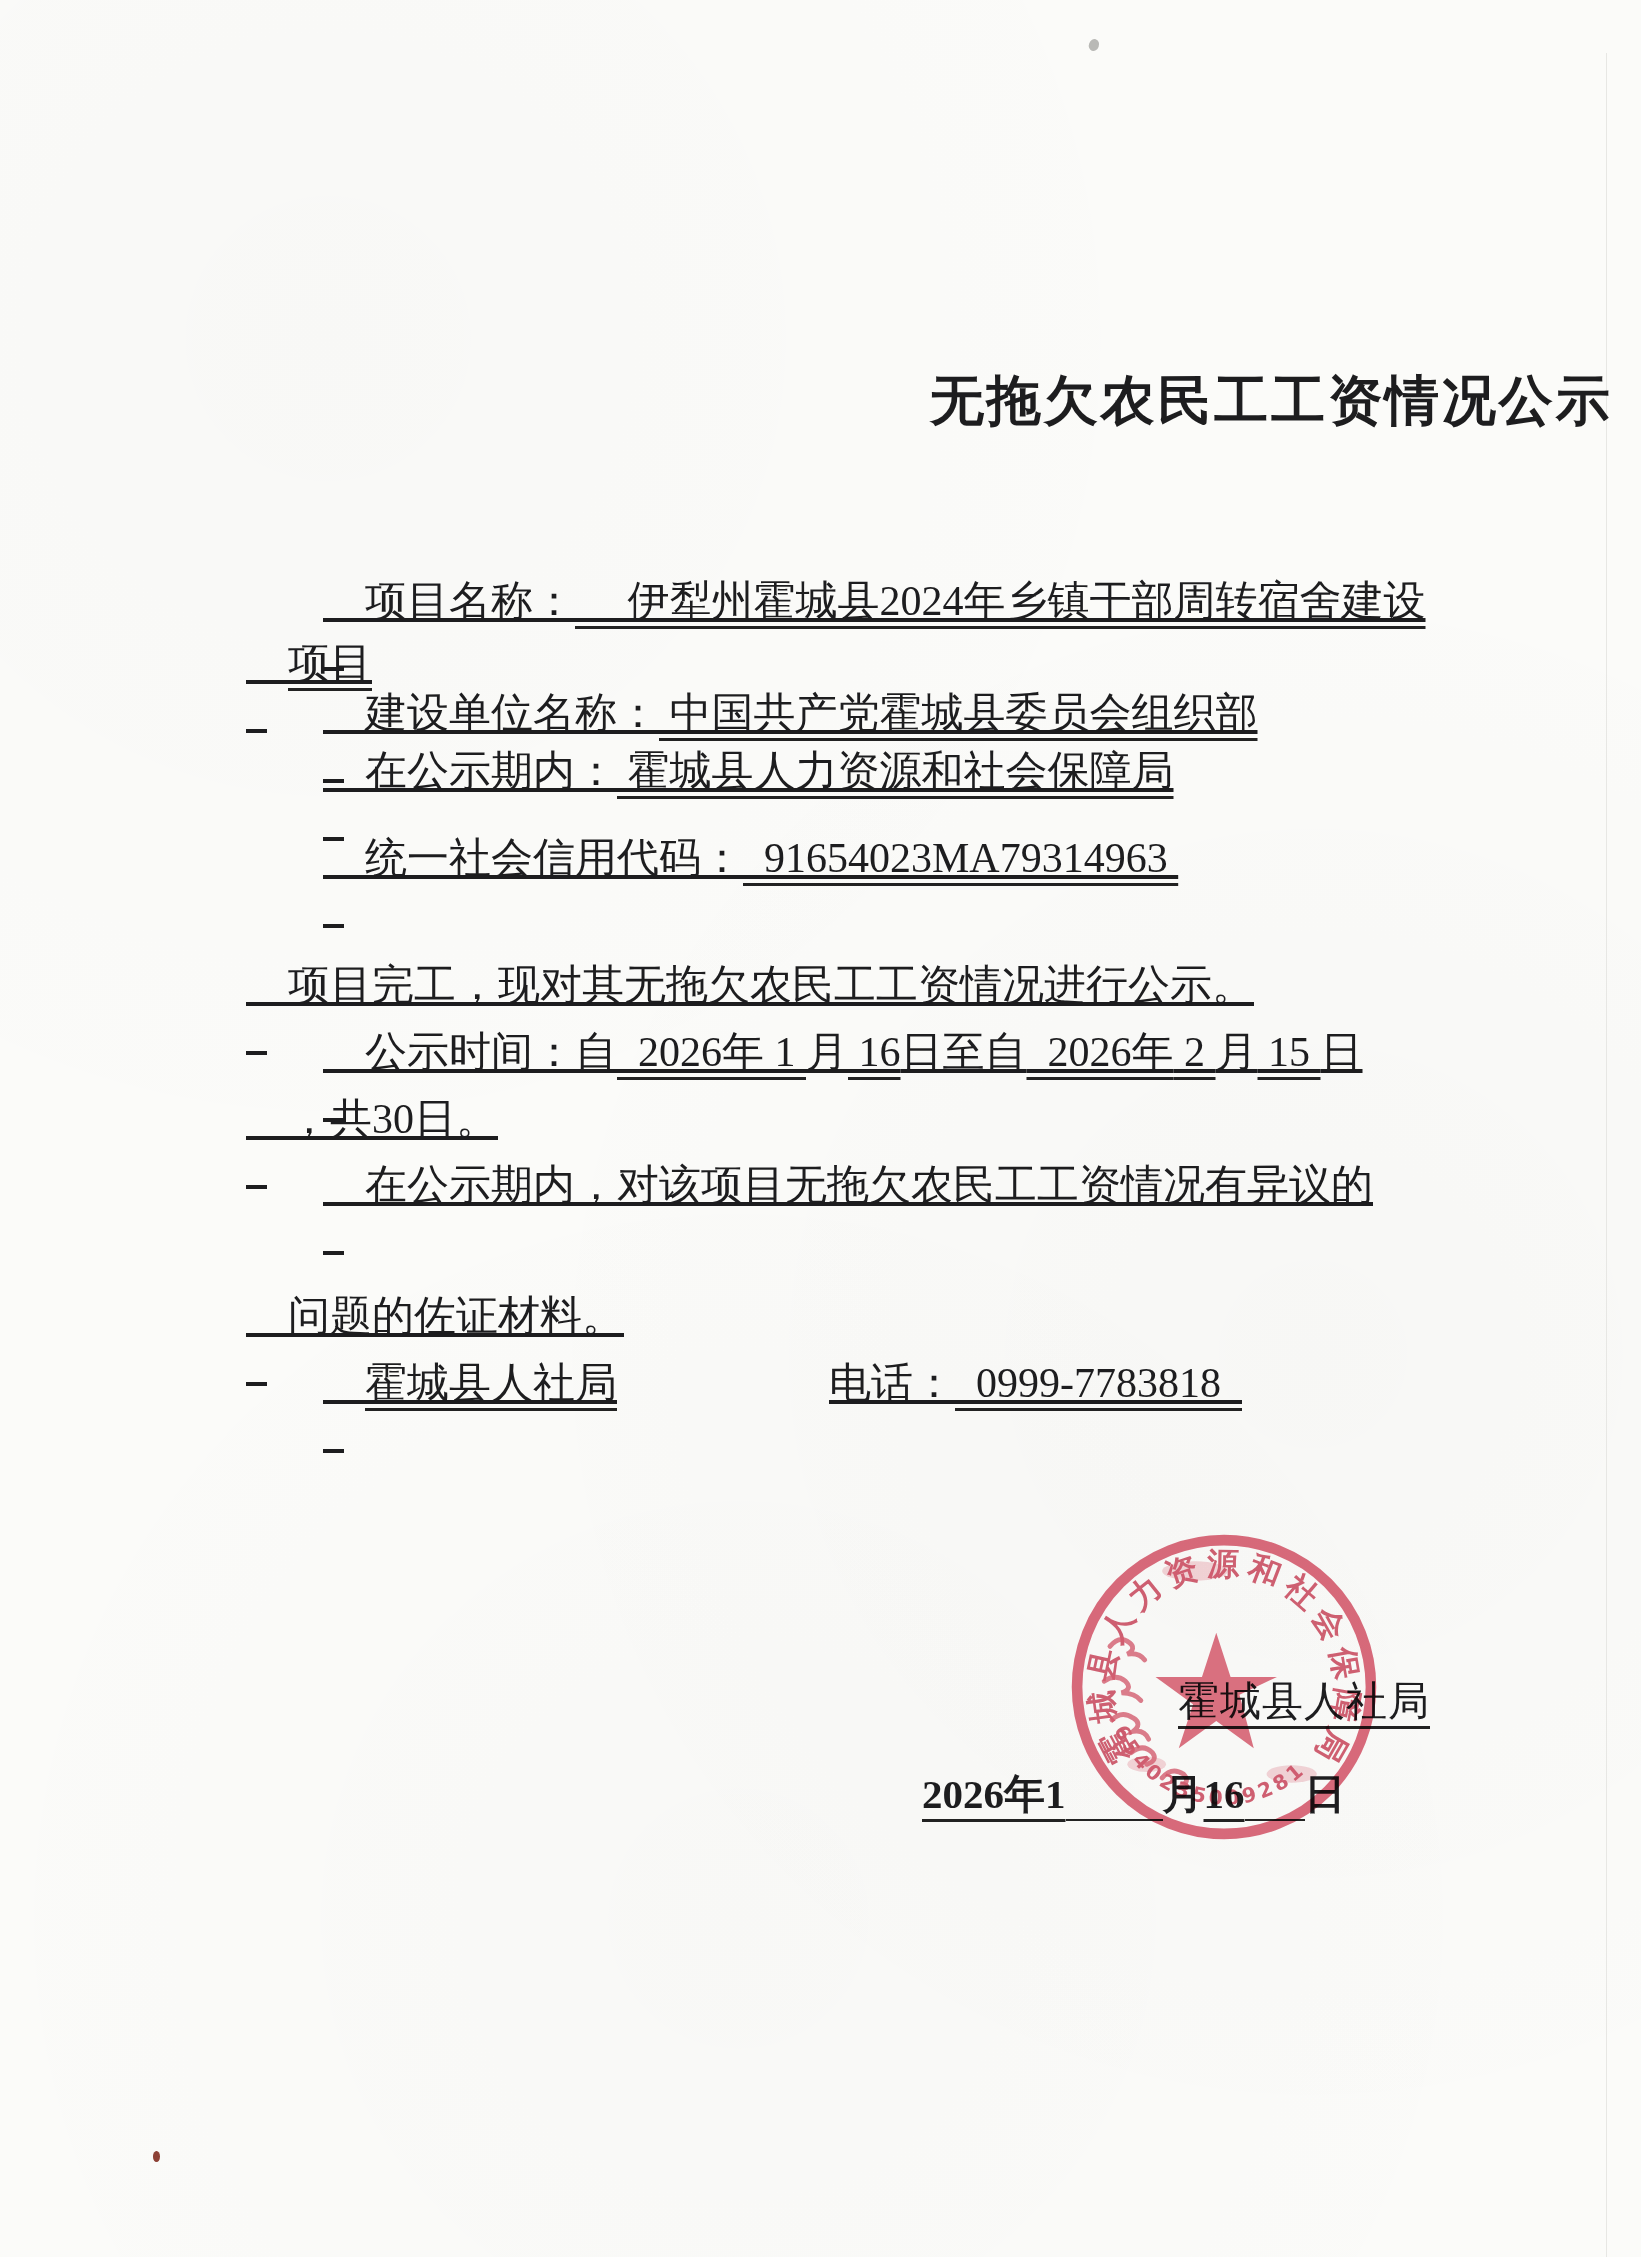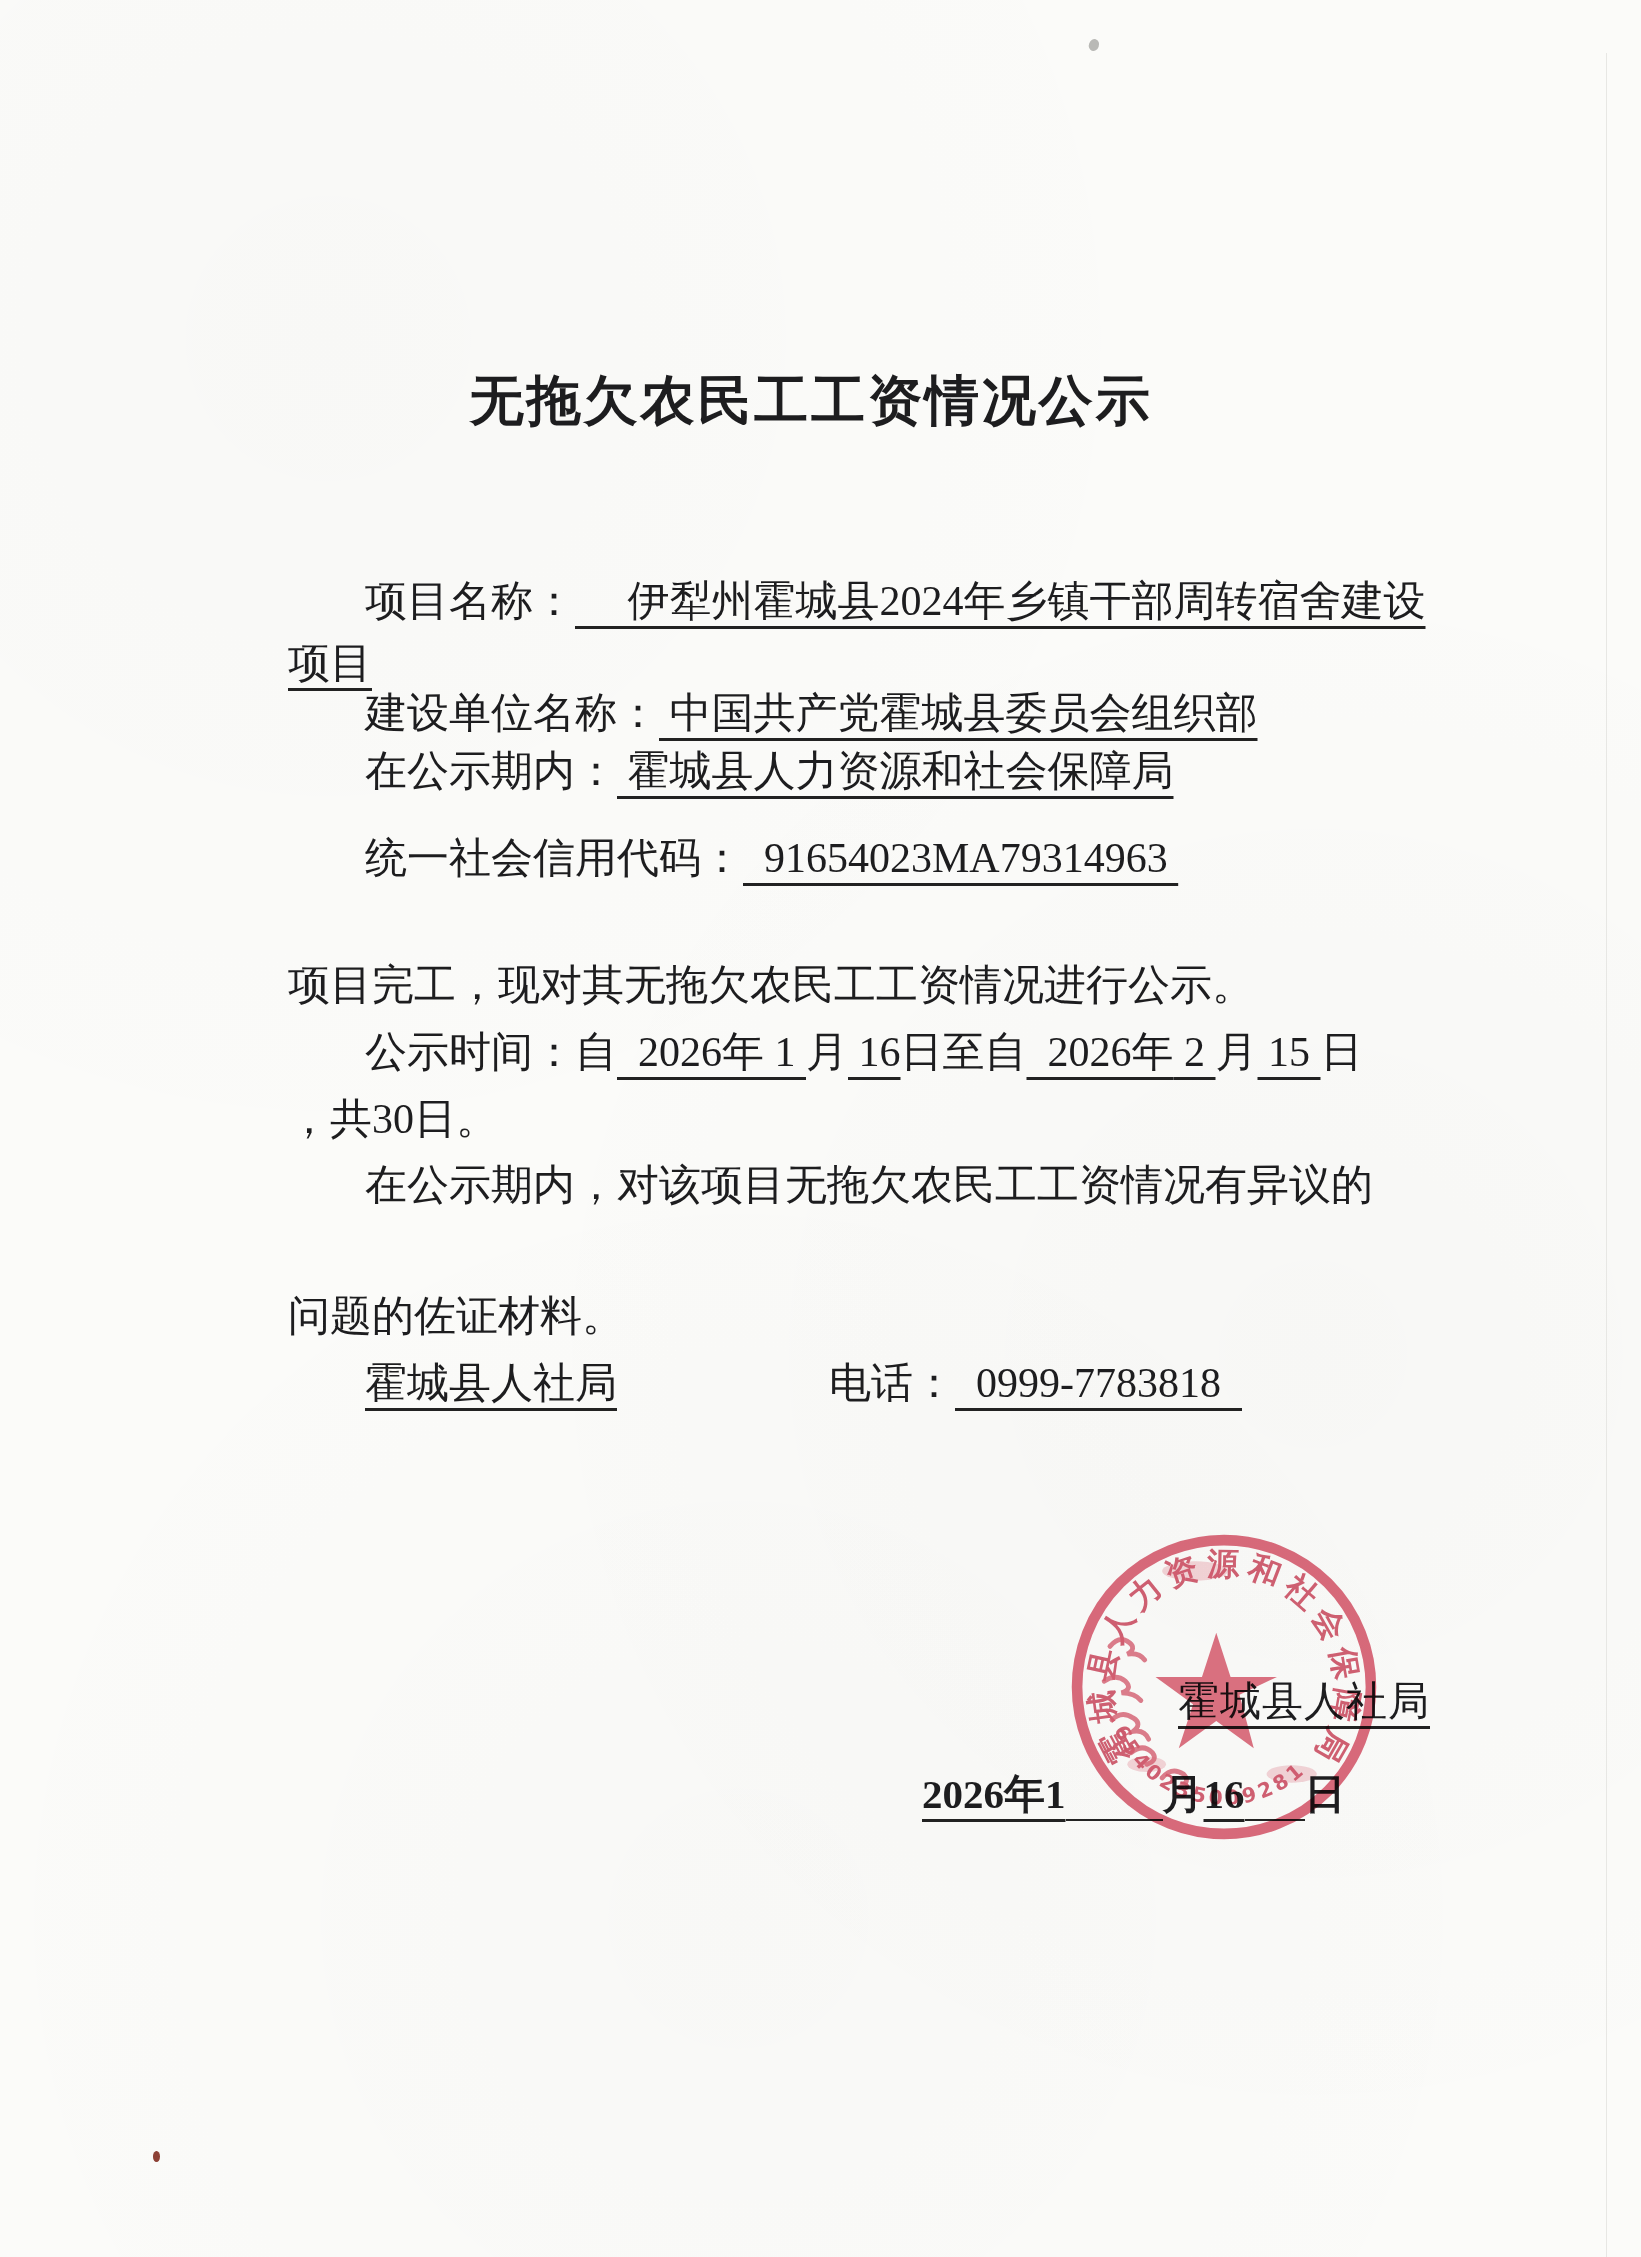--- a/index.html
+++ b/index.html
@@ -15,26 +15,26 @@
     content:"";position:absolute;inset:0;
     background:
       radial-gradient(circle at 20% 15%, rgba(0,0,0,0.012), transparent 40%),
       radial-gradient(circle at 80% 60%, rgba(0,0,0,0.015), transparent 45%),
       radial-gradient(circle at 45% 85%, rgba(0,0,0,0.01), transparent 40%);
     pointer-events:none;
   }
   .scan-edge{position:absolute;top:53px;bottom:0;left:1606px;width:1px;background:#e7e7e4;}
   .title{
     position:absolute;top:365px;left:9.7px;width:1603px;margin:0;
-    text-align:center;font-size:54px;font-weight:bold;letter-spacing:2.9px;
+    text-align:right;font-size:54px;font-weight:bold;letter-spacing:2.9px;
     white-space:pre;
   }
   .line{
     position:absolute;left:246px;font-size:42px;line-height:1.15;
-    white-space:pre;letter-spacing:0;
+    white-space:pre;letter-spacing:0;text-decoration:underline;
   }
   .indent{padding-left:77px;}
   .u{
     text-decoration:underline;
     text-decoration-thickness:2.9px;
     text-underline-offset:10.6px;
     text-decoration-color:#222;
   }
   .gap{display:inline-block;width:212px;}
   .blank{

